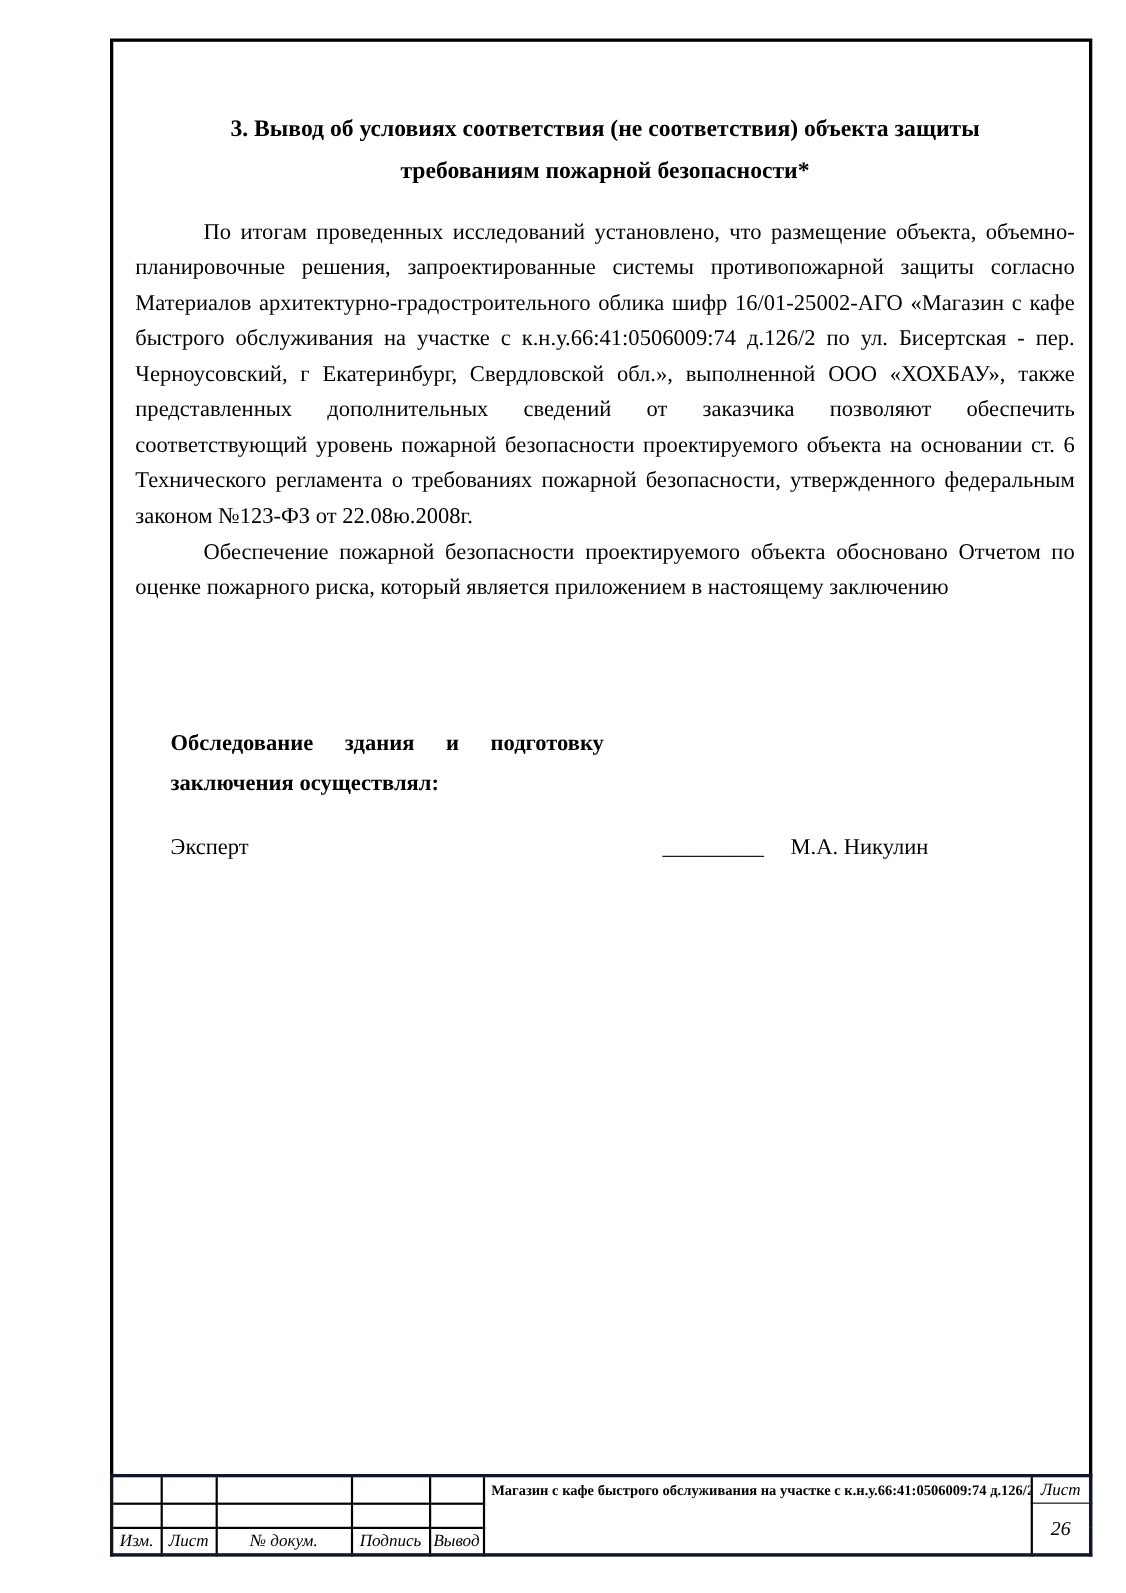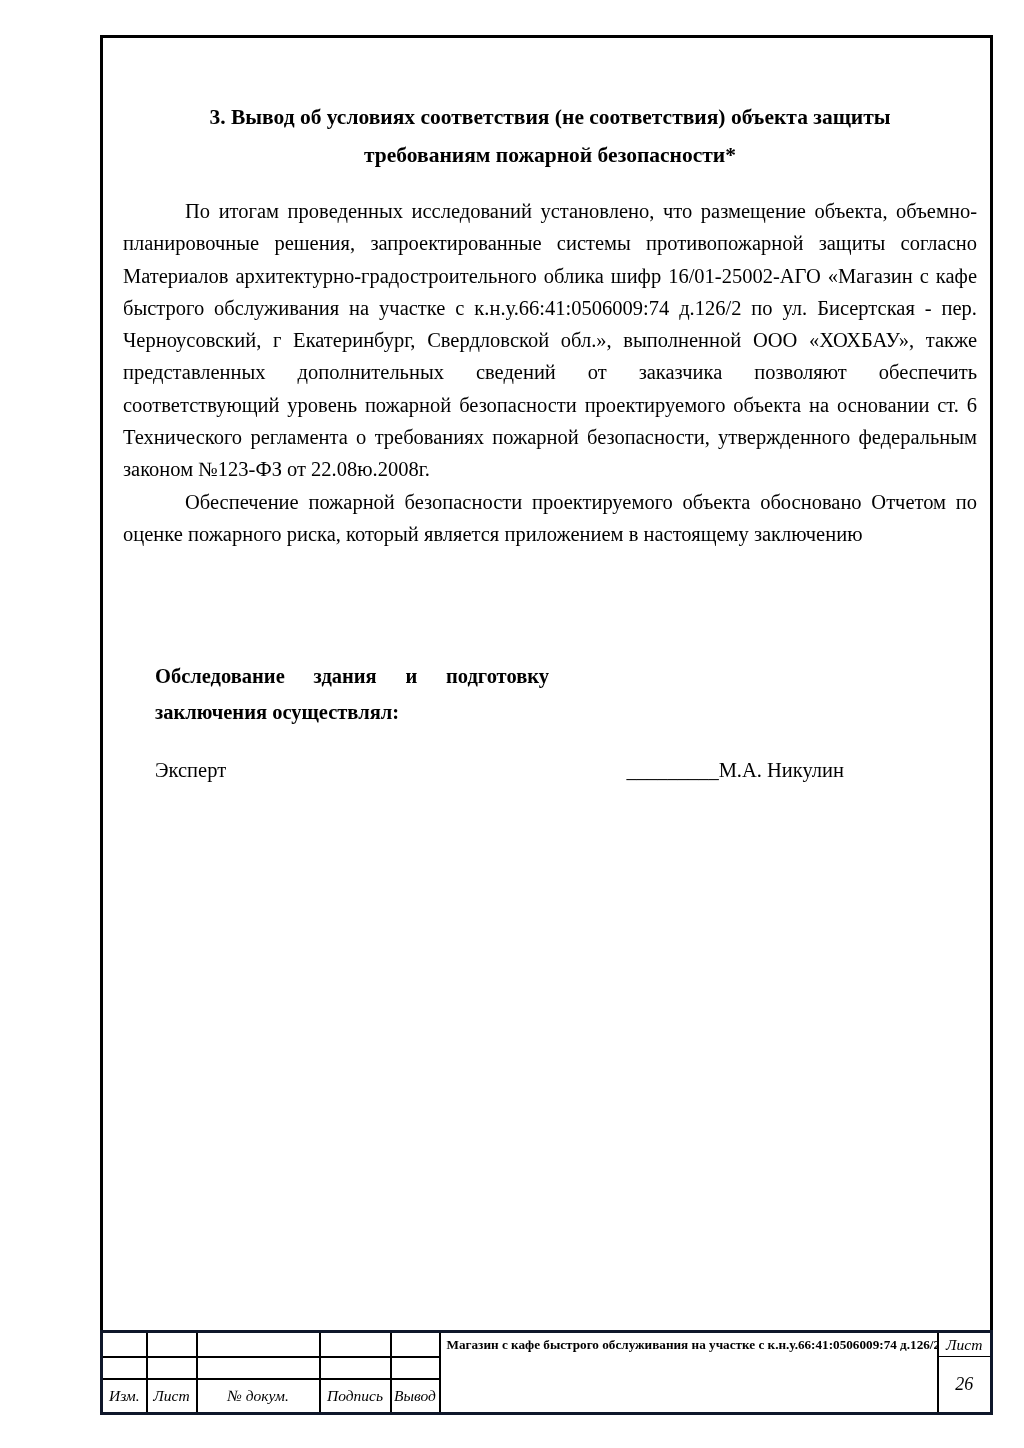--- a/index.html
+++ b/index.html
@@ -48,41 +48,41 @@
     display: flex;
     align-items: baseline;
     margin-top: 26px;
     margin-left: 32px;
     margin-right: 133px;
     font-size: 20.5px;
     line-height: 28px;
     justify-content: center;
   }
   .sig-spacer { flex: 1; }
-  .sig-name { }
+  .sig-name { margin-left: 24px; }
 
   
   .stamp {
     position: absolute;
     left: -3px; right: -3px; bottom: -3px;
     width: calc(100% + 6px);
     border-collapse: collapse;
     table-layout: fixed;
     background: #ffffff;
   }
   .stamp td {
     border: 2px solid #000000;
     padding: 0;
     overflow: hidden;
     white-space: nowrap;
   }
   .stamp { border: 3px solid #0f172a; }
   .stamp tr.r1 td { height: 25px; }
   .stamp tr.r2 td { height: 22px; }
-  .stamp tr.r3 td { height: 35px; }
+  .stamp tr.r3 td { height: 25px; }
   .stamp td.lbl {
     font-style: italic;
     font-size: 15.5px;
     text-align: center;
     vertical-align: middle;
   }
   .stamp td.doc-cell {
     vertical-align: top;
     text-align: left;
     padding: 3px 5px 0 6px;

